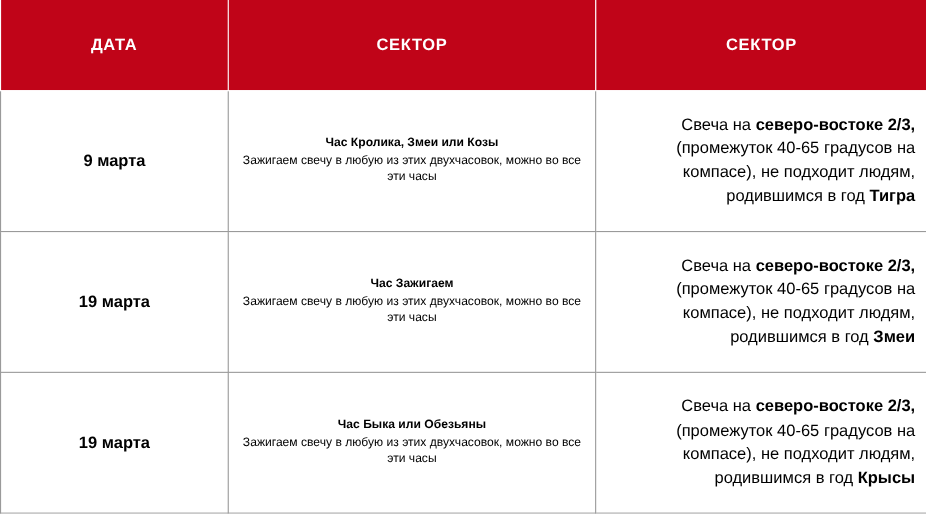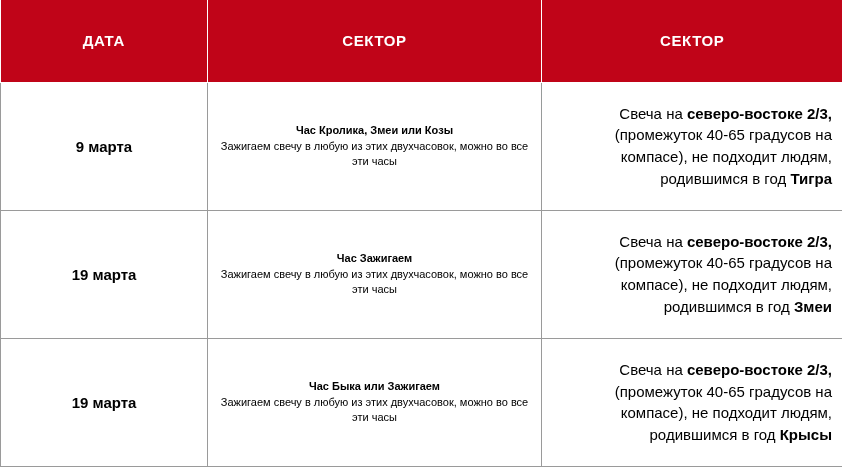--- a/index.html
+++ b/index.html
@@ -119,21 +119,21 @@
           <span class="time-note">Зажигаем свечу в любую из этих двухчасовок, можно во все эти часы</span>
         </td>
         <td class="cell-sector">
           <span>Свеча на </span><span class="b">северо-востоке 2/3,</span>
           <span>(промежуток 40-65 градусов на компасе), не подходит людям, родившимся в год </span><span class="b">Змеи</span>
         </td>
       </tr>
       <tr>
         <td class="cell-date">19 марта</td>
         <td class="cell-time">
-          <span class="time-title">Час Быка или Зажигаем</span>
+          <span class="time-title">Час Быка или Обезьяны</span>
           <span class="time-note">Зажигаем свечу в любую из этих двухчасовок, можно во все эти часы</span>
         </td>
         <td class="cell-sector">
           <span>Свеча на </span><span class="b">северо-востоке 2/3,</span>
           <span>(промежуток 40-65 градусов на компасе), не подходит людям, родившимся в год </span><span class="b">Крысы</span>
         </td>
       </tr>
     </tbody>
   </table>
 </div>

